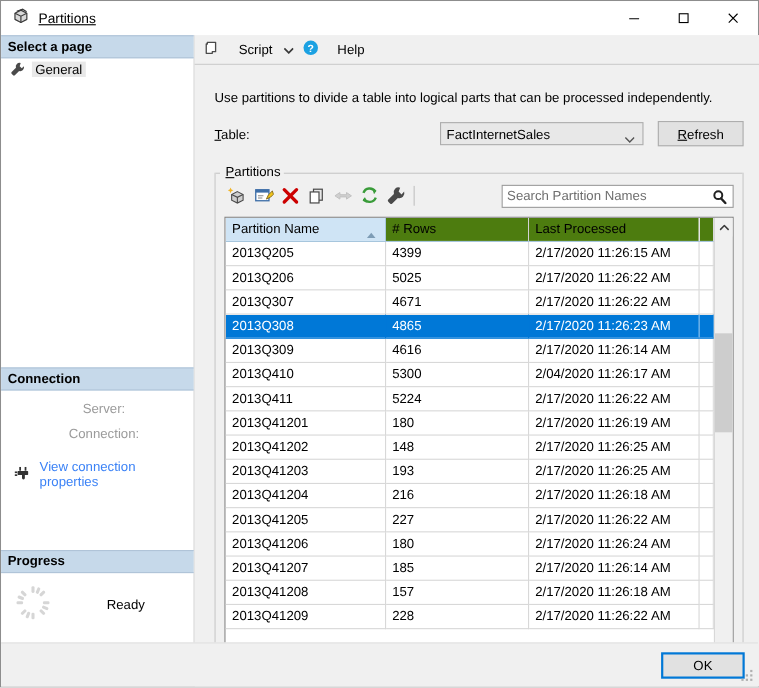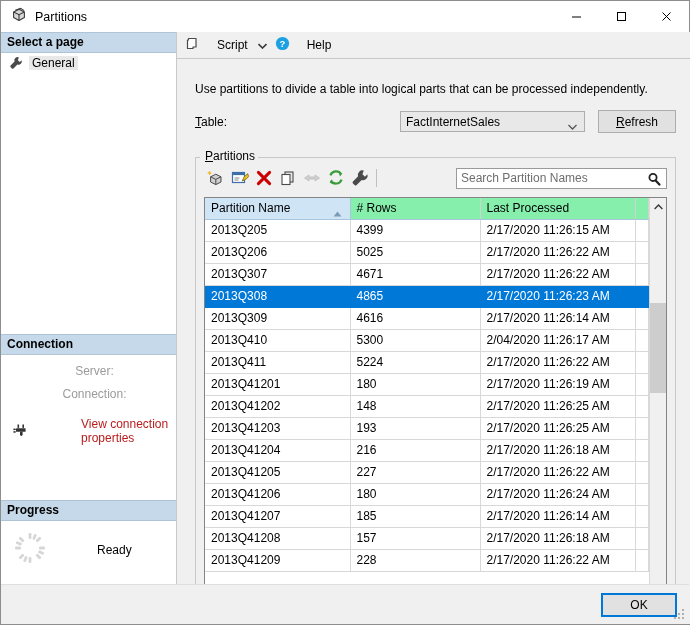--- a/index.html
+++ b/index.html
@@ -10,20 +10,21 @@
     font-size: 12px;
     color: #000;
     overflow: hidden;
     background: #f0f0f0;
   }
   .window {
     position: relative;
     width: 690px; height: 625px;
     background: #f0f0f0;
     border: 1px solid #8d8d8d;
+    text-decoration: underline;
   }
 
   
   .titlebar {
     height: 31px;
     background: #ffffff;
     display: flex;
     align-items: center;
     position: relative;
   }
@@ -76,21 +77,21 @@
     padding: 9px 0 0 12px;
     text-align: center;
   }
   .conn-link {
     display: flex; align-items: center;
     padding: 16px 0 0 12px;
     color: #4a4a4a;
     font-size: 12px;
   }
   .conn-link .ico { margin-right: 7px; display: flex; }
-  .conn-link .lbl { color: #b91c1c; margin-left: 45px; }
+  .conn-link .lbl { color: #3b82f6; }
 
   .prog-block { position: absolute; top: 468px; left: 0; right: 0; }
   .prog-row { display: flex; align-items: center; padding: 10px 0 0 12px; gap: 36px; }
   .prog-row .lbl { margin-left: 14px; font-size: 12px; }
 
   
   .main {
     flex: 1 1 auto;
     position: relative;
     background: #f0f0f0;
@@ -216,21 +217,21 @@
     background: #cfe4f5;
     font-weight: normal;
     text-align: left;
     height: 21px;
     padding: 0 0 0 6px;
     border-right: 1px solid #a7c6dd;
     border-bottom: 1px solid #a7c6dd;
     position: relative;
     font-size: 12px;
   }
-  table.dg th.plain { background: #86efac; border-right: 1px solid #d2d2d2; }
+  table.dg th.plain { background: #4d7c0f; border-right: 1px solid #d2d2d2; }
   table.dg th .sortarrow {
     position: absolute; right: 8px; top: 8px;
   }
   table.dg td {
     height: 22px;
     padding: 0 0 0 6px;
     border-right: 1px solid #d8d8d8;
     border-bottom: 1px solid #d8d8d8;
     white-space: nowrap;
     overflow: hidden;

